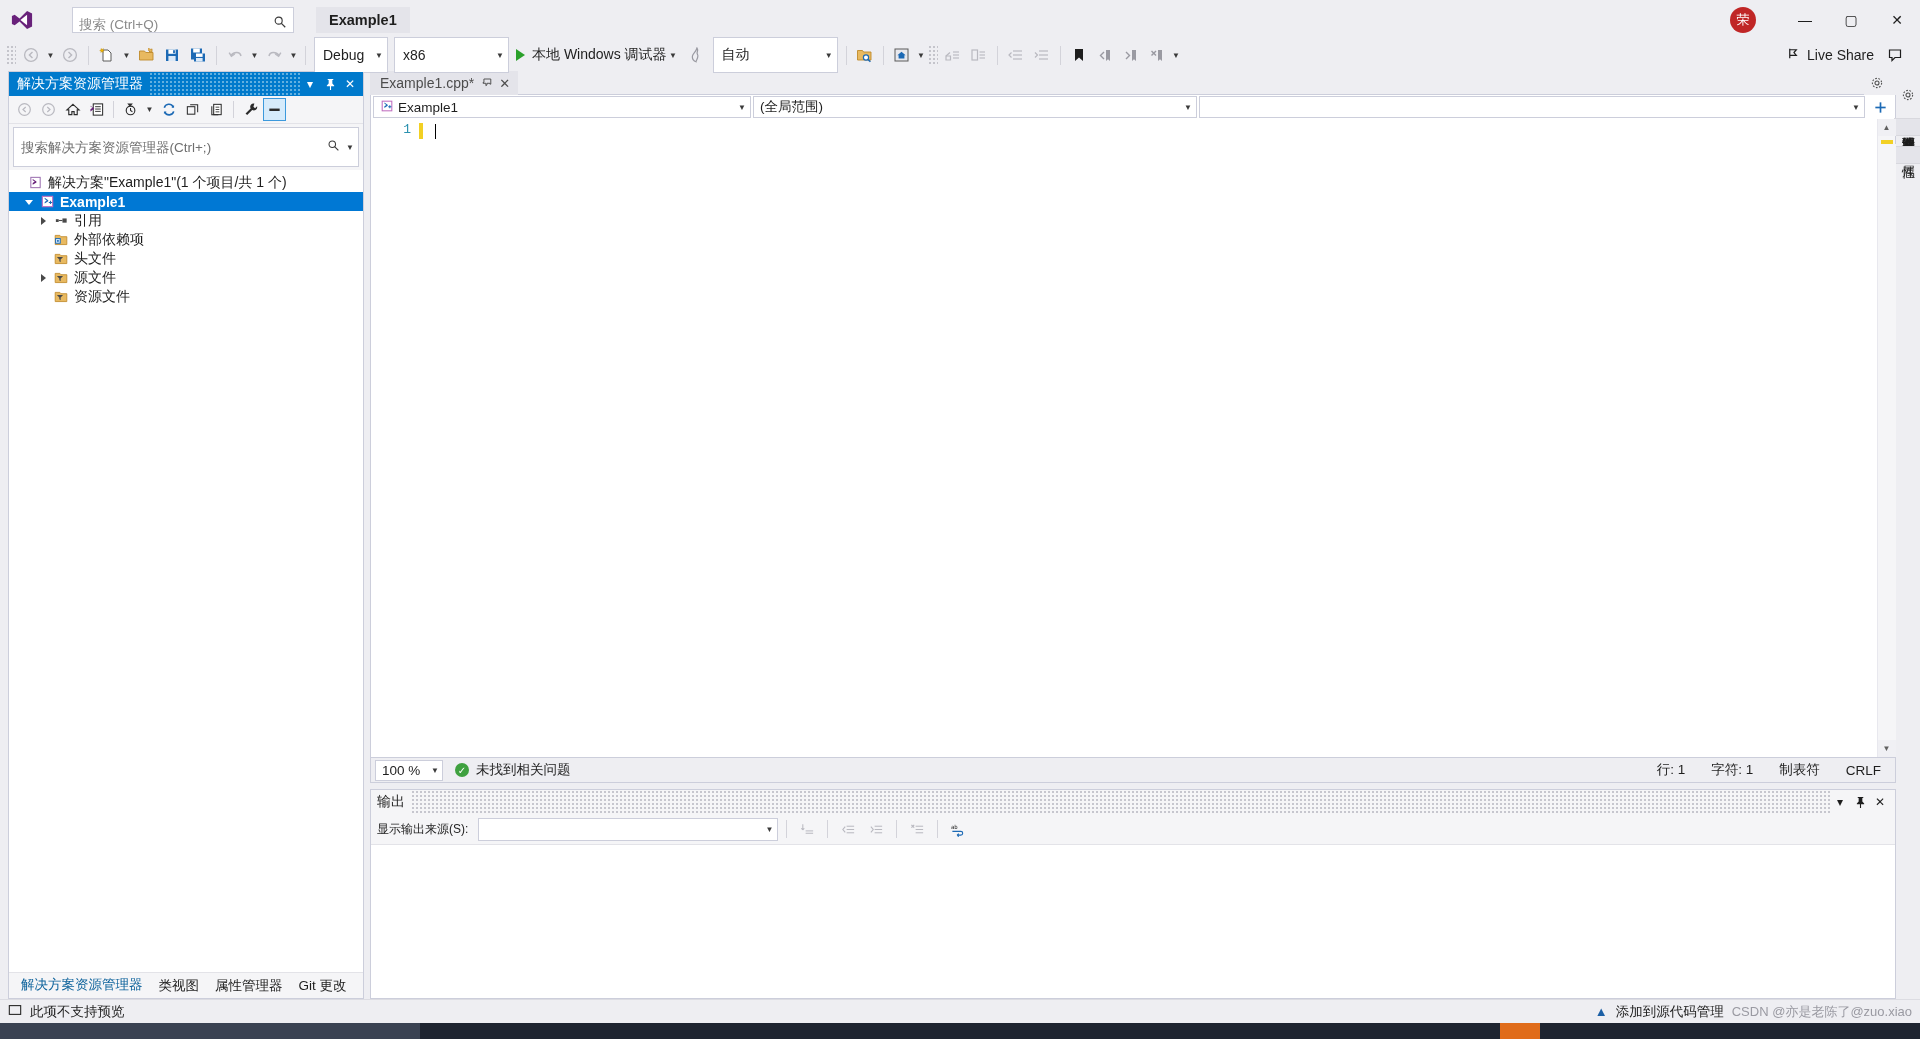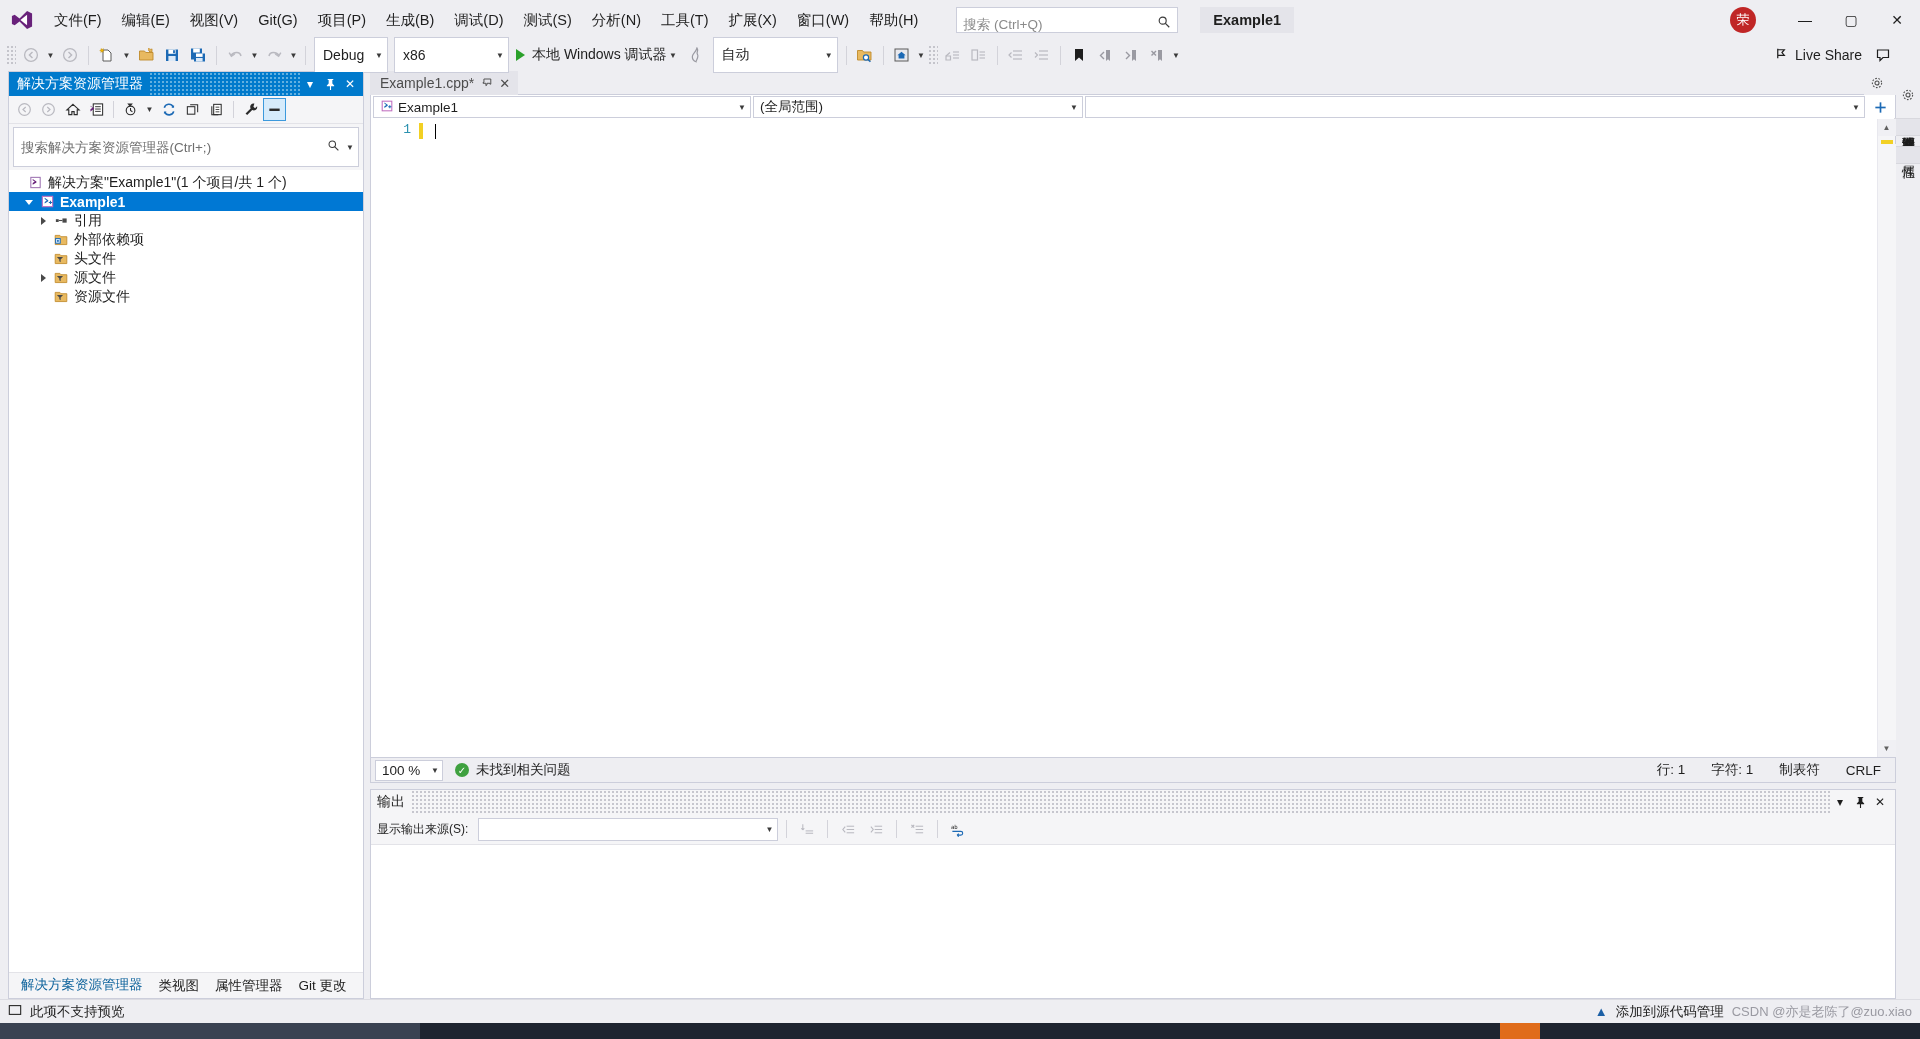--- a/index.html
+++ b/index.html
@@ -64,21 +64,21 @@
     color:#1e1e1e; margin: 0 3px;
   }
   .combo .cval { flex: 1; white-space: nowrap; overflow: hidden; }
   .combo .carrow { font-size: 8px; color: #3a3a3a; padding-left: 8px; }
   .run-btn { display:flex; align-items:center; height: 26px; padding: 0 4px; font-size: 14px; }
   .play-tri {
     width: 0; height: 0; border-left: 9px solid #2aa02a;
     border-top: 6px solid transparent; border-bottom: 6px solid transparent;
     margin-right: 7px;
   }
-  .live-share { margin-left: auto; display: flex; align-items: center; height: 30px; padding-right: 24px; font-size: 14px; }
+  .live-share { margin-left: auto; display: flex; align-items: center; height: 30px; padding-right: 12px; font-size: 14px; }
   .ls-btn { display:flex; align-items:center; gap:6px; padding: 3px 8px; }
 
   
   .body-area { flex: 1; display: flex; min-height: 0; background: #eeeef2; }
 
   
   .solexp {
     width: 356px; flex: 0 0 356px; display: flex; flex-direction: column;
     background: #f5f5f7; border: 1px solid #cccedb; margin: 1px 0 0 8px;
   }
@@ -234,35 +234,20 @@
 
   <div class="titlebar">
     <div class="vs-logo">
       <svg width="22" height="22" viewBox="0 0 24 24">
         <path d="M17.5 2.2 23 4.8v14.4l-5.5 2.6-8.2-8.1-5.3 4L1 16.3V7.7l3-1.4 5.3 4z" fill="#68217a"></path>
         <path d="M17.5 6.3v11.4L10.3 12z" fill="#fff"></path>
         <path d="M4 7.7v8.6l2.2 1.6 3.1-5.9L6.2 6.1z" fill="#fff" opacity=".0"></path>
       </svg>
     </div>
 
-    <div class="menu">
-      <div class="menu-item">文件(F)</div>
-      <div class="menu-item">编辑(E)</div>
-      <div class="menu-item">视图(V)</div>
-      <div class="menu-item">Git(G)</div>
-      <div class="menu-item">项目(P)</div>
-      <div class="menu-item">生成(B)</div>
-      <div class="menu-item">调试(D)</div>
-      <div class="menu-item">测试(S)</div>
-      <div class="menu-item">分析(N)</div>
-      <div class="menu-item">工具(T)</div>
-      <div class="menu-item">扩展(X)</div>
-      <div class="menu-item">窗口(W)</div>
-      <div class="menu-item">帮助(H)</div>
-    </div>
 
     <div class="search-wrap">
       <input type="text" placeholder="搜索 (Ctrl+Q)" style="">
       <span>
         <svg width="14" height="14" viewBox="0 0 16 16">
             <circle cx="6.5" cy="6.5" r="4" fill="none" stroke="#3a3a3a" stroke-width="1.3"></circle>
             <line x1="9.6" y1="9.6" x2="14" y2="14" stroke="#3a3a3a" stroke-width="1.4"></line>
           </svg>
       </span>
     </div>
@@ -713,21 +698,21 @@
             <span>
               <svg width="14" height="14" viewBox="0 0 16 16">
                 <rect x="2.5" y="2.5" width="11" height="11" fill="#fff" stroke="#c06fc0" stroke-width="1.2"></rect>
                 <path d="M5 5.2 7.2 6.8 5 8.4v1.8l3.8-2.5V6.6L5 3.9z" fill="#1d6ab5"></path>
                 <path d="M10.6 7.2h1.2v1.2h1.2v1.1h-1.2v1.2h-1.2V9.5H9.4V8.4h1.2z" fill="#1d6ab5"></path>
               </svg>
             </span>
             <span class="nc-text">Example1</span>
             <span class="nc-arrow">▼</span>
           </div>
-          <div class="navcombo" style="width:330px">
+          <div class="navcombo" style="width:444px">
             <span class="nc-text">(全局范围)</span>
             <span class="nc-arrow">▼</span>
           </div>
           <div class="navcombo" style="flex:1">
             <span class="nc-text"></span>
             <span class="nc-arrow">▼</span>
           </div>
           <div class="tb-btn">
             <svg width="15" height="15" viewBox="0 0 16 16">
                 <g stroke="#1d6ab5" stroke-width="1.8">

